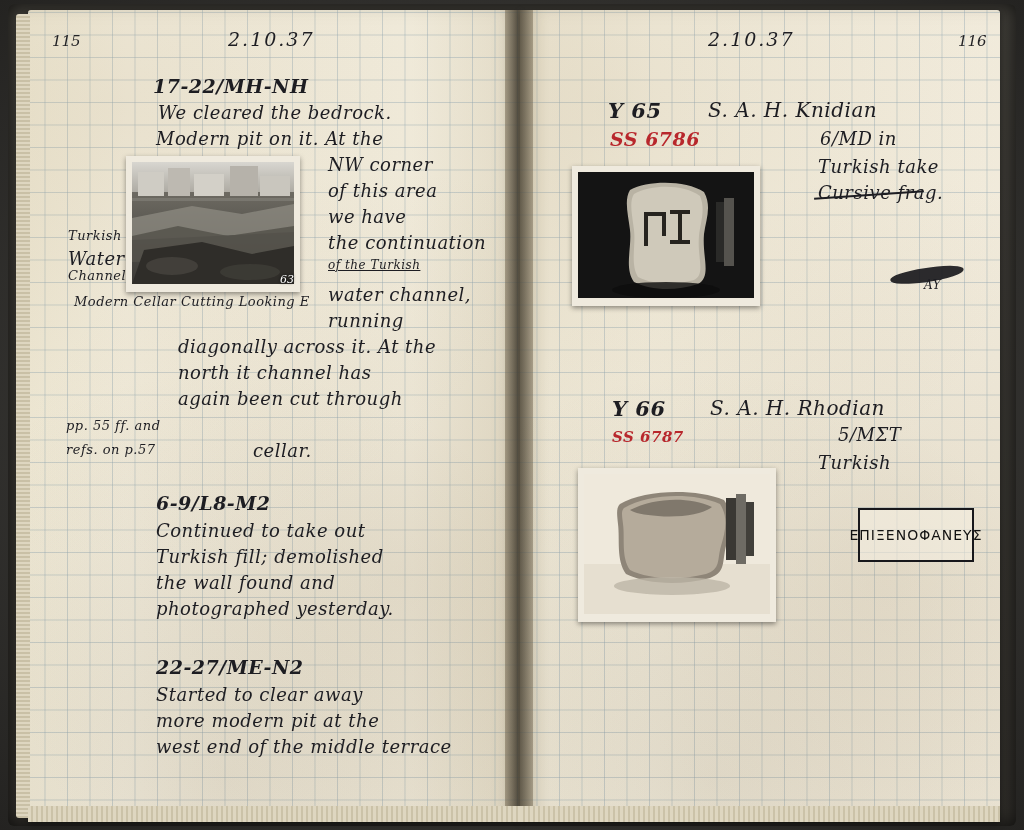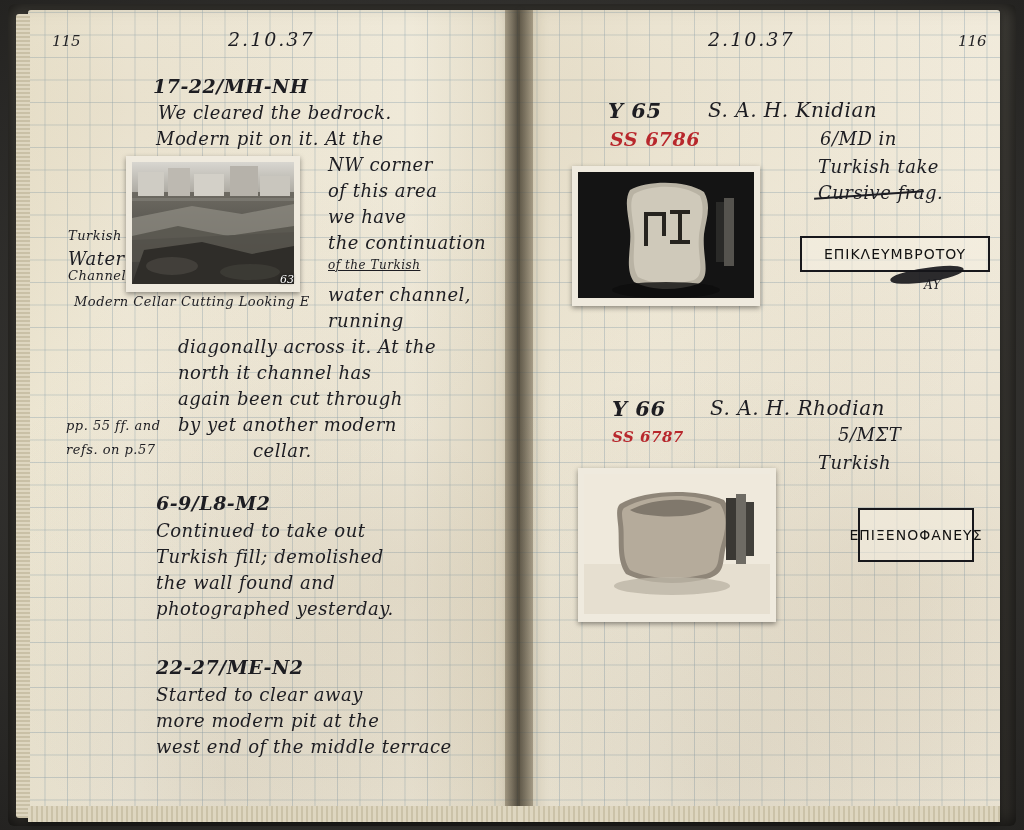--- a/index.html
+++ b/index.html
@@ -152,21 +152,20 @@
     <div class="hw" style="left:300px;top:144px;font-size:18px;">NW corner</div>
     <div class="hw" style="left:300px;top:170px;font-size:18px;">of this area</div>
     <div class="hw" style="left:300px;top:196px;font-size:18px;">we have</div>
     <div class="hw" style="left:300px;top:222px;font-size:18px;">the continuation</div>
     <div class="hw" style="left:300px;top:248px;font-size:12px;text-decoration:underline;">of the Turkish</div>
     <div class="hw" style="left:300px;top:274px;font-size:18px;">water channel,</div>
     <div class="hw" style="left:300px;top:300px;font-size:18px;">running</div>
     <div class="hw" style="left:150px;top:326px;font-size:18px;">diagonally across it.  At the</div>
     <div class="hw" style="left:150px;top:352px;font-size:18px;">north it channel has</div>
     <div class="hw" style="left:150px;top:378px;font-size:18px;">again been cut through</div>
-    <div class="hw" style="left:150px;top:404px;font-size:18px;">by yet another modern</div>
     <div class="hw" style="left:225px;top:430px;font-size:18px;">cellar.</div>
 
     <div class="hw" style="left:40px;top:218px;font-size:13px;">Turkish</div>
     <div class="hw" style="left:40px;top:238px;font-size:18px;">Water</div>
     <div class="hw" style="left:40px;top:258px;font-size:13px;">Channel</div>
     <div class="hw" style="left:38px;top:408px;font-size:13px;">pp. 55 ff. and</div>
     <div class="hw" style="left:38px;top:432px;font-size:13px;">refs. on p.57</div>
 
     <div class="photo" style="left:98px;top:146px;width:162px;height:122px;">
       <svg class="img" viewBox="0 0 162 122" preserveAspectRatio="none">
@@ -237,23 +236,20 @@
           <path d="M94 40 L110 40"></path>
           <path d="M102 40 L102 70"></path>
           <path d="M94 70 L110 70"></path>
         </g>
         <rect x="138" y="30" width="14" height="60" fill="#2a2a28"></rect>
         <rect x="146" y="26" width="10" height="68" fill="#55534e"></rect>
         <ellipse cx="88" cy="118" rx="54" ry="8" fill="#0c0c0c" opacity=".8"></ellipse>
       </svg>
     </div>
 
-    <div class="inkbox" style="left:280px;top:226px;width:186px;height:32px;font-size:14px;">
-      <span>EΠIKΛEYMBPOTOY</span>
-    </div>
     <div class="smudge" style="left:370px;top:258px;width:74px;height:14px;"></div>
     <div class="hw" style="left:404px;top:268px;font-size:12px;">AY</div>
 
     <div class="hw blk" style="left:92px;top:386px;font-size:21px;">Y 66</div>
     <div class="hw red" style="left:92px;top:418px;font-size:15px;font-weight:600;">SS 6787</div>
     <div class="hw" style="left:190px;top:386px;font-size:20px;">S. A. H. Rhodian</div>
     <div class="hw" style="left:318px;top:414px;font-size:18px;">5/MΣT</div>
     <div class="hw" style="left:298px;top:442px;font-size:18px;">Turkish</div>
 
     <div class="photo" style="left:58px;top:458px;width:186px;height:140px;">

